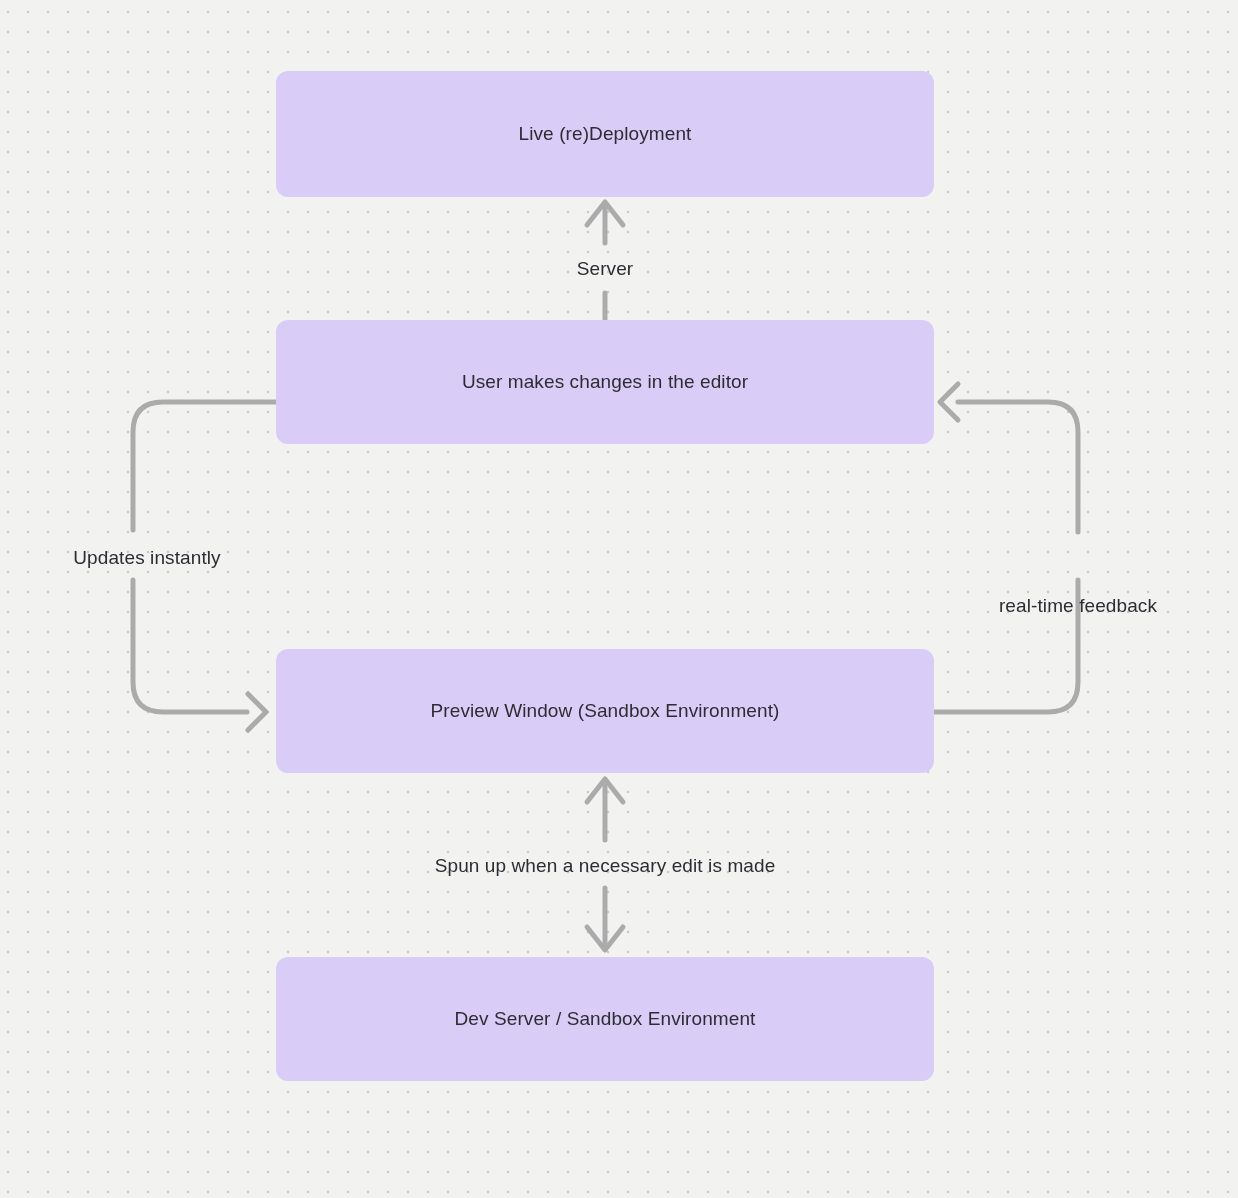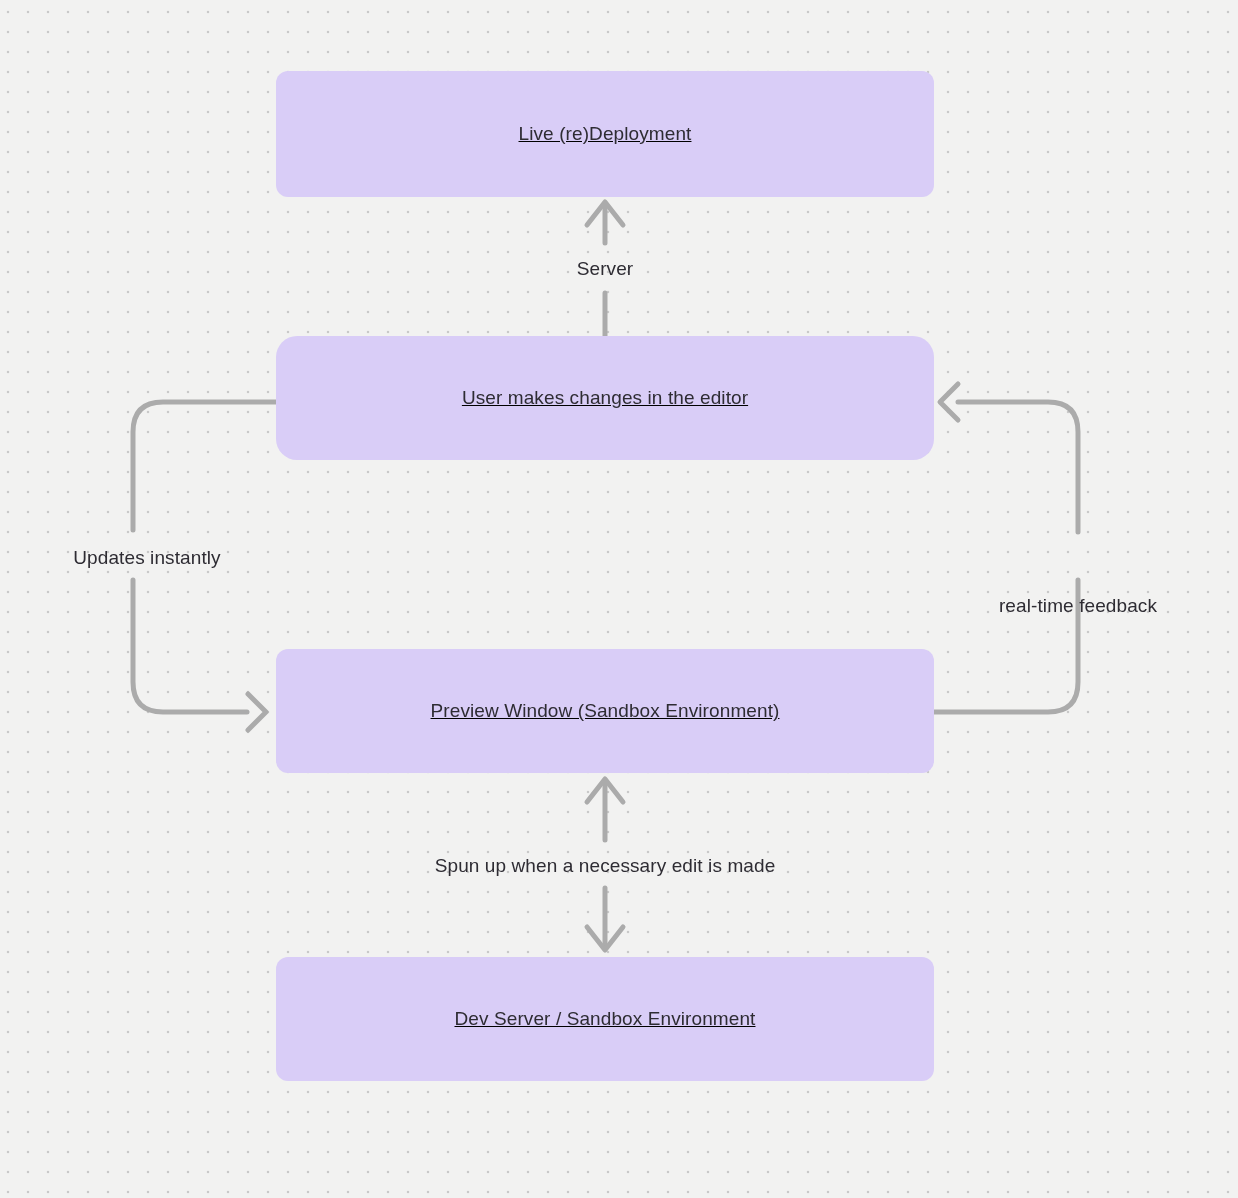--- a/index.html
+++ b/index.html
@@ -35,21 +35,20 @@
     position: absolute;
     left: 276px;
     width: 658px;
     height: 124px;
     background: #d9cdf7;
     border-radius: 12px;
     display: flex;
     align-items: center;
     justify-content: center;
     cursor: default;
-    text-decoration: underline;
   }
   .node-label {
     font-size: 19px;
     font-weight: 500;
     color: #2e2c33;
     letter-spacing: 0.1px;
     text-align: center;
   }
   .edge-label {
     position: absolute;
@@ -92,21 +91,21 @@
       <path d="M 605 783 L 605 840"></path>
       <path d="M 605 888 L 605 944"></path>
       <path d="M 587 927 L 605 950 L 623 927"></path>
     </g>
   </svg>
 
   <div class="node" style="top:71px; height:126px;">
     <span class="node-label">Live (re)Deployment</span>
   </div>
 
-  <div class="node" style="top:336px;border-radius:21px;">
+  <div class="node" style="top:320px;">
     <span class="node-label">User makes changes in the editor</span>
   </div>
 
   <div class="node" style="top:649px;">
     <span class="node-label">Preview Window (Sandbox Environment)</span>
   </div>
 
   <div class="node" style="top:957px;">
     <span class="node-label">Dev Server / Sandbox Environment</span>
   </div>

